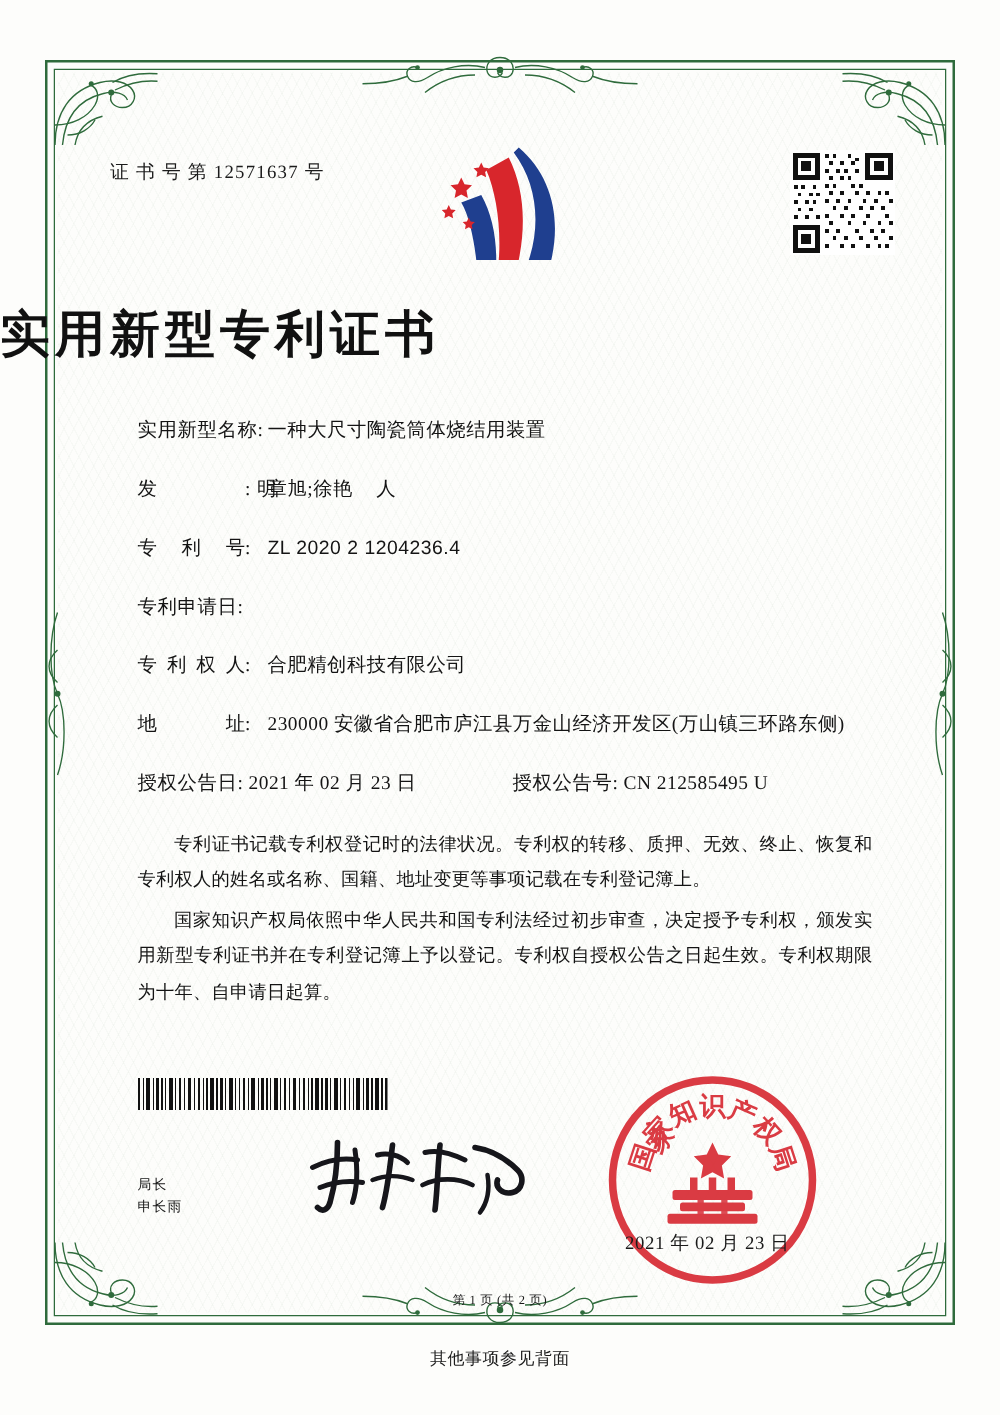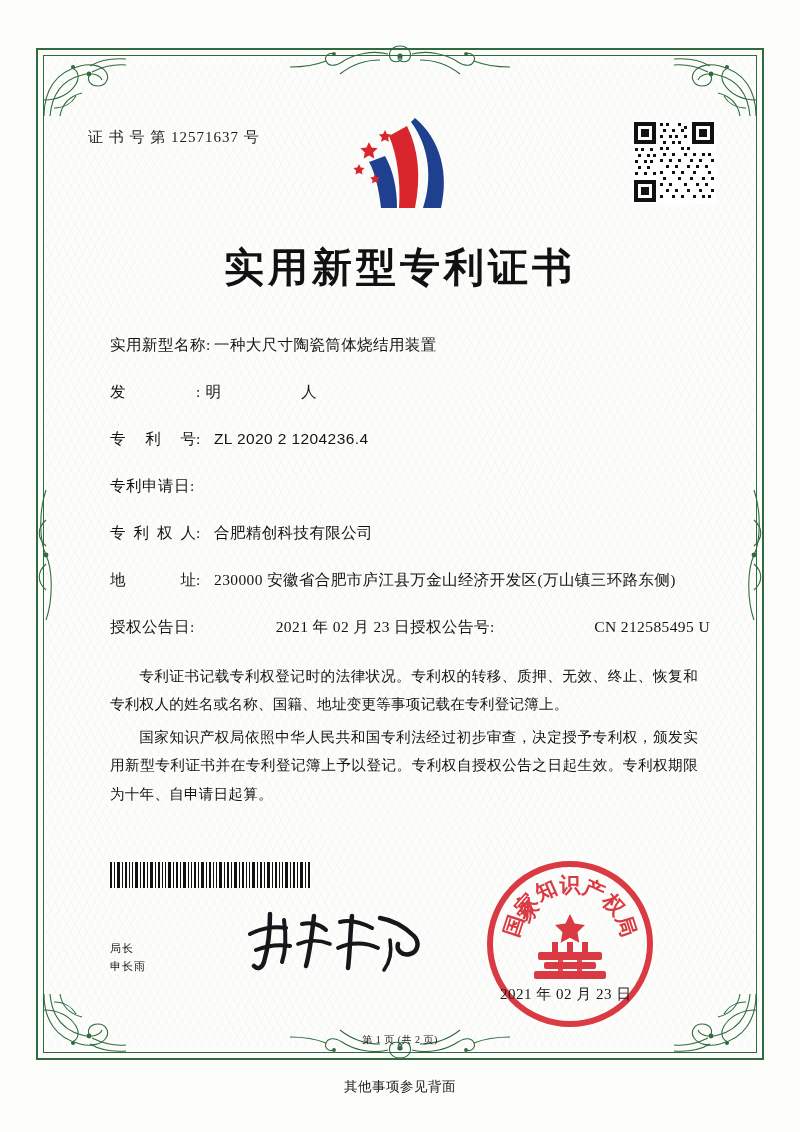--- a/index.html
+++ b/index.html
@@ -112,21 +112,21 @@
     left: 632px; top: 120px;
     width: 84px; height: 84px;
   }
   .qr svg { display:block; width:100%; height:100%; }
 
   
   .title {
     position: absolute;
     left: 0; top: 240px;
     width: 800px;
-    text-align: center;
+    text-align: left;
     font-family: "DejaVu Serif", "Liberation Serif", serif;
     font-size: 40px;
     font-weight: bold;
     letter-spacing: 4px;
     color: #111;
   }
 
   
   .fields {
     position: absolute;
@@ -154,21 +154,20 @@
   }
   .field-value.mono {
     font-family: Liberation Sans, sans-serif;
   }
 
   .grant-row {
     display: flex;
     align-items: flex-start;
     margin-bottom: 8px;
     line-height: 1.55;
-    text-align: right;
   }
   .grant-left { width: 300px; flex: 0 0 300px; display: flex; }
   .grant-right { flex: 1; display: flex; }
   .grant-label { white-space: nowrap; letter-spacing: 0.5px; }
 
   
   .paragraphs {
     position: absolute;
     left: 110px; top: 662px;
     width: 588px;
@@ -468,20 +467,21 @@
 
   <div class="fields">
 
     <div class="field-row">
       <div class="field-label"><span>实用新型名称</span><span class="field-colon">:</span></div>
       <div class="field-value">一种大尺寸陶瓷筒体烧结用装置</div>
     </div>
 
     <div class="field-row">
       <div class="field-label"><span style="display: inline-flex; justify-content: space-between; width: 86px; letter-spacing: normal; gap: 40px;">发<span style="flex:1"></span>明<span style="flex:1"></span>人</span><span class="field-colon">:</span></div>
+      <div class="field-value">章旭;徐艳</div>
     </div>
 
     <div class="field-row">
       <div class="field-label"><span style="display: inline-flex; justify-content: space-between; width: 86px; letter-spacing: normal;">专<span style="flex:1"></span>利<span style="flex:1"></span>号</span><span class="field-colon">:</span></div>
       <div class="field-value mono">ZL 2020 2 1204236.4</div>
     </div>
 
     <div class="field-row">
       <div class="field-label"><span>专利申请日</span><span class="field-colon">:</span></div>
     </div>

